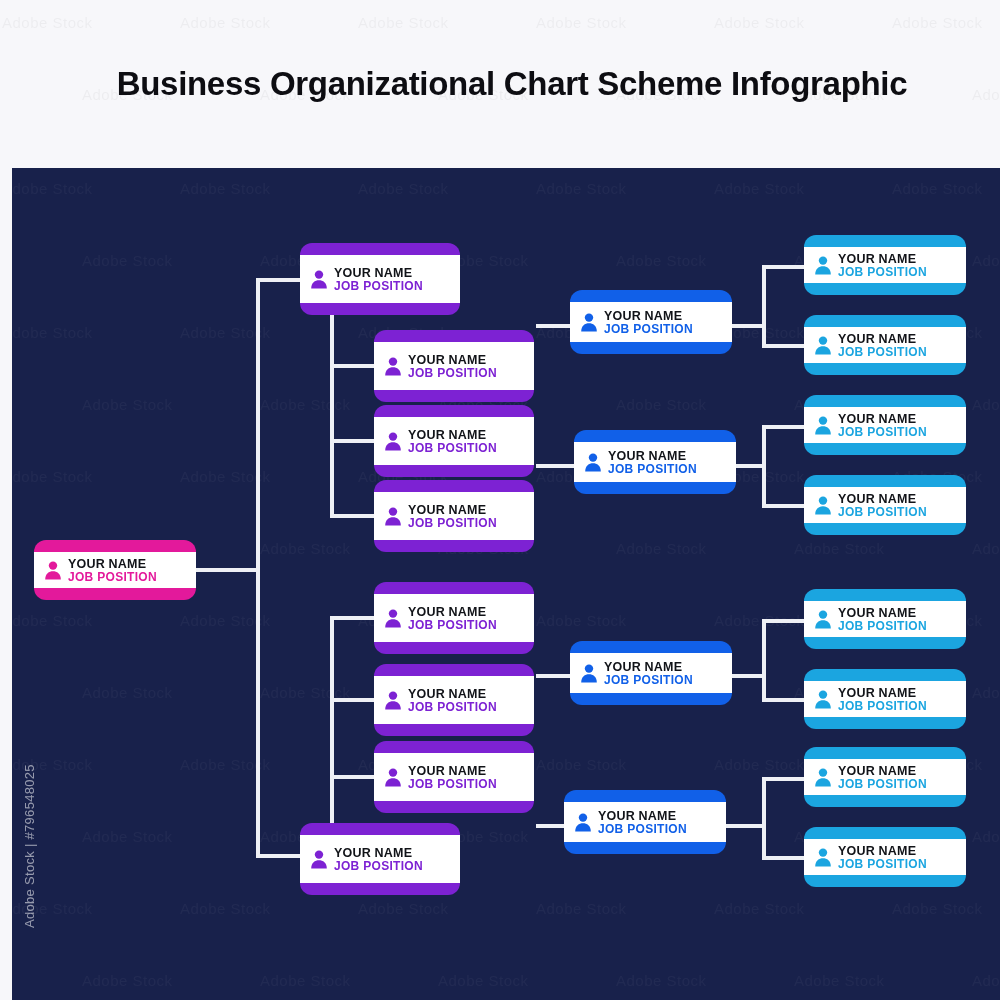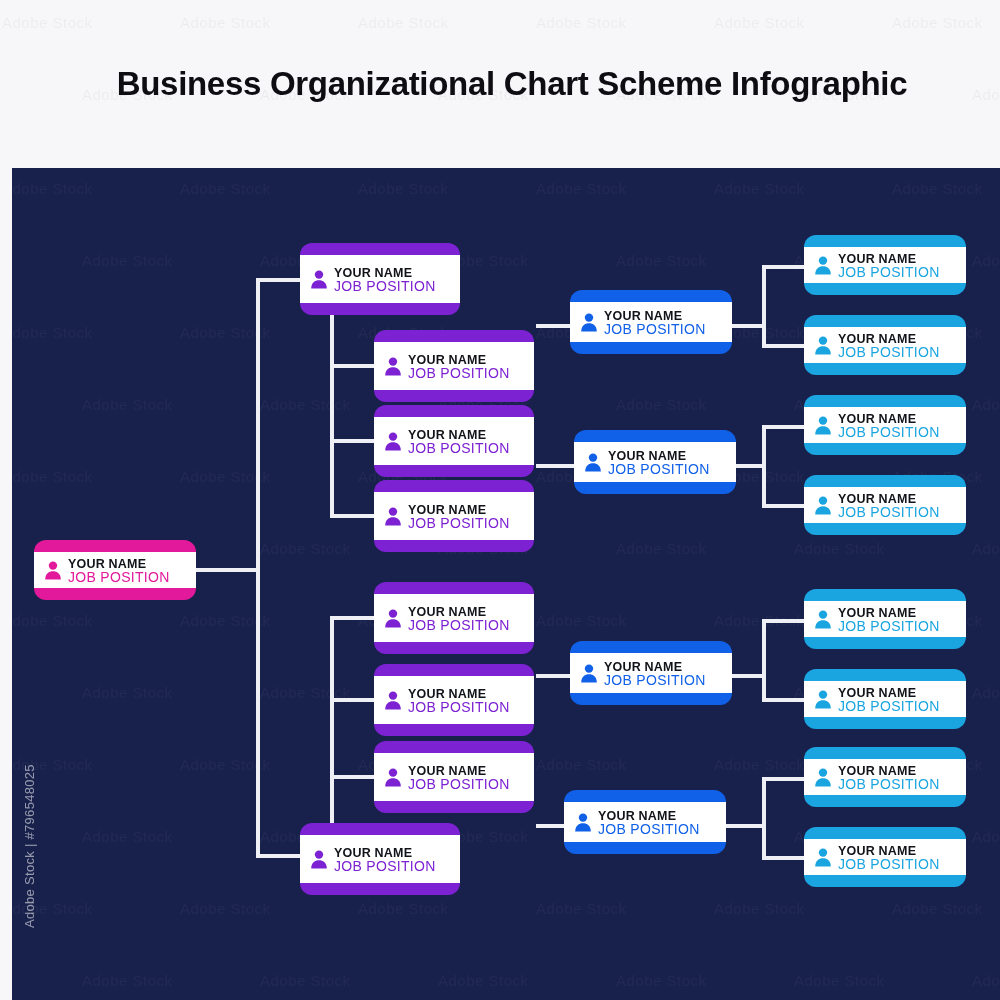--- a/index.html
+++ b/index.html
@@ -116,22 +116,22 @@
     justify-content: center;
   }
   .node .nm {
     font-size: 12.5px;
     font-weight: bold;
     color: #111318;
     letter-spacing: 0.2px;
     line-height: 14px;
   }
   .node .jp {
-    font-size: 14px;
-    font-weight: normal;
+    font-size: 12px;
+    font-weight: bold;
     letter-spacing: 0.3px;
     line-height: 11px;
     margin-top: 1px;
   }
   .avatar { display: block; }
 
   
   .n-pink { width: 162px; height: 60px; }
   .n-pink .bar, .n-pink .foot { background: #e3199b; }
   .n-pink .body { background: #ffffff; }

